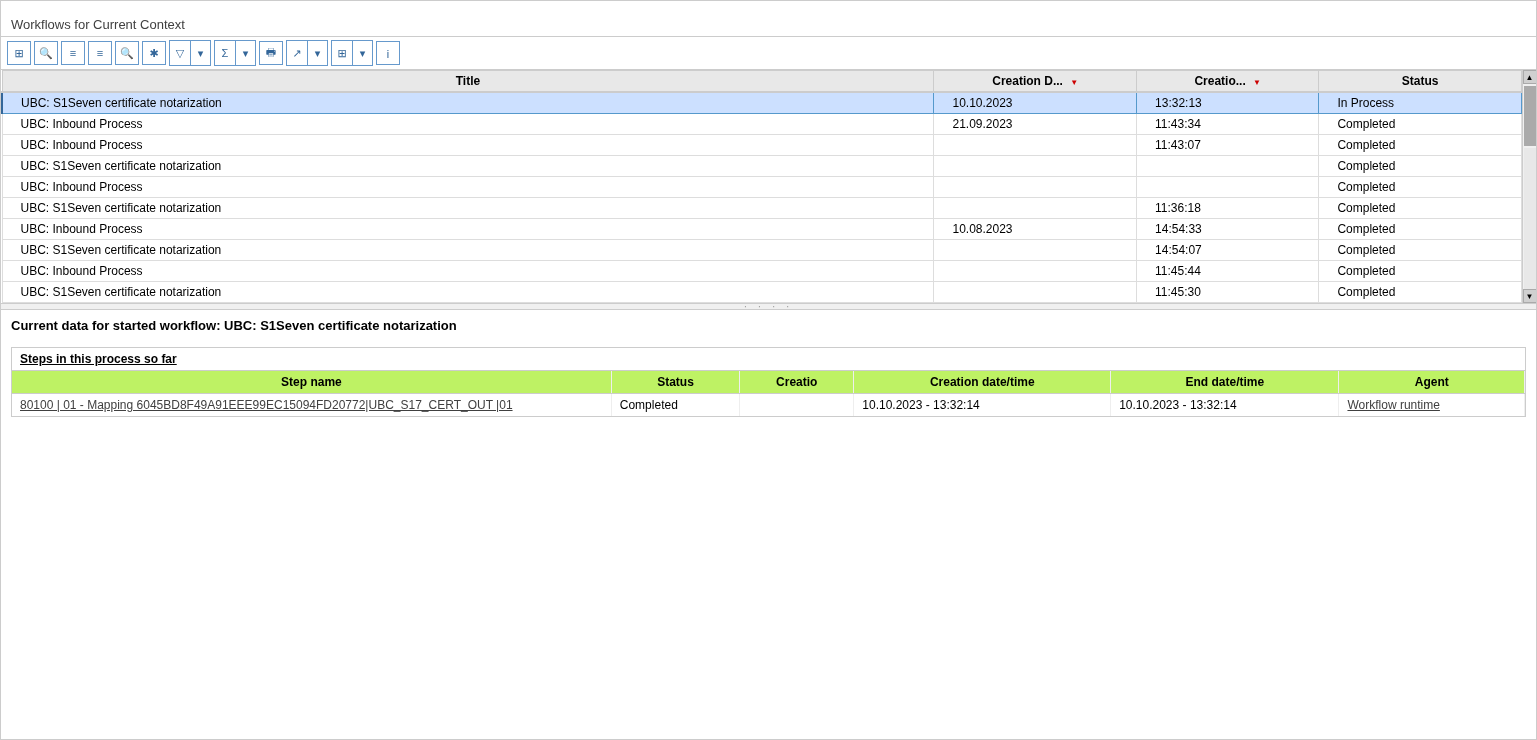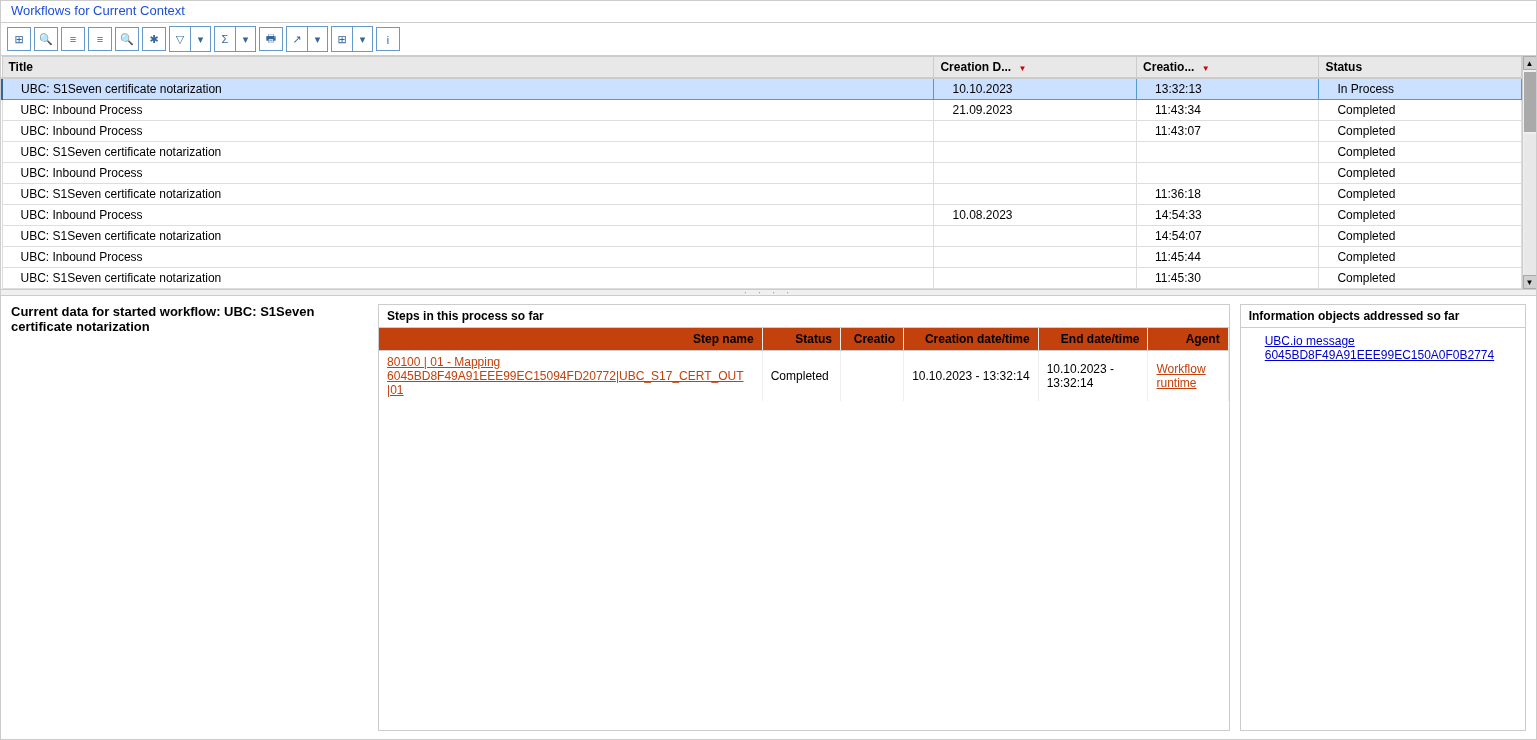--- a/index.html
+++ b/index.html
@@ -14,24 +14,24 @@
     }
     .page-container {
       width: 100%;
       height: 740px;
       display: flex;
       flex-direction: column;
       border: 1px solid #ccc;
     }
     
     .title-bar {
-      padding: 2px 10px 4px 10px;
+      padding: 16px 10px 4px 10px;
       font-size: 13px;
       font-weight: normal;
-      color: #1d4ed8;
+      color: #404040;
       border-bottom: 1px solid #ccc;
     }
     
     .toolbar {
       display: flex;
       align-items: center;
       padding: 3px 6px;
       border-bottom: 1px solid #ccc;
       gap: 3px;
       background: #fff;
@@ -88,21 +88,21 @@
     .workflow-table {
       width: 100%;
       border-collapse: collapse;
       table-layout: fixed;
     }
     .workflow-table th {
       background: #e8e8e8;
       border: 1px solid #ccc;
       border-bottom: 2px solid #ccc;
       padding: 3px 6px;
-      text-align: left;
+      text-align: center;
       font-weight: bold;
       font-size: 12px;
       white-space: nowrap;
       overflow: hidden;
       position: sticky;
       top: 0;
       z-index: 1;
     }
     .workflow-table th .sort-indicator {
       display: inline-block;
@@ -175,68 +175,69 @@
       color: #999;
       font-size: 10px;
       letter-spacing: 4px;
     }
     
     .details-area {
       flex: 1;
       overflow-y: auto;
       padding: 8px 10px;
       display: flex;
-      flex-direction: row;
+      flex-direction: column;
       gap: 10px;
     }
     .detail-title {
       font-size: 13px;
       font-weight: bold;
       color: #000;
       margin-bottom: 4px;
     }
     
     .section-box {
       border: 1px solid #ccc;
       background: #fff;
     }
     .section-header {
       padding: 4px 8px;
       font-weight: bold;
       font-size: 12px;
       border-bottom: 1px solid #ccc;
       background: #fff;
+      text-decoration: underline;
     }
     .steps-table {
       width: 100%;
       border-collapse: collapse;
     }
     .steps-table th {
-      background: #c2410c;
+      background: #bef264;
       border-bottom: 1px solid #ccc;
       border-right: 1px solid #eee;
       padding: 4px 8px;
-      text-align: right;
+      text-align: center;
       font-weight: bold;
       font-size: 12px;
       white-space: nowrap;
       margin-left: 32px;
     }
     .steps-table td {
       border-bottom: 1px solid #eee;
       border-right: 1px solid #eee;
       padding: 4px 8px;
       font-size: 12px;
       vertical-align: middle;
     }
     .steps-table tr:last-child td {
       border-bottom: none;
     }
     .steps-table a, .info-link {
-      color: #c2410c;
+      color: #404040;
       text-decoration: underline;
       cursor: pointer;
     }
     
     .info-objects-section {
       border: 1px solid #ccc;
     }
     .info-objects-header {
       padding: 4px 8px;
       font-weight: bold;
@@ -425,20 +426,14 @@
               <td>Completed</td>
               <td></td>
               <td>10.10.2023 - 13:32:14</td>
               <td>10.10.2023 - 13:32:14</td>
               <td><a href="#">Workflow runtime</a></td>
             </tr>
           </tbody>
       </table>
     </div>
 
-    <div class="section-box info-objects-section">
-      <div class="info-objects-header">Information objects addressed so far</div>
-      <div class="info-objects-body" id="info-objects-body">
-      <div><a href="#">UBC.io message 6045BD8F49A91EEE99EC150A0F0B2774</a></div>
-        </div>
-    </div>
   </div>
 </div>
 
 </body></html>

